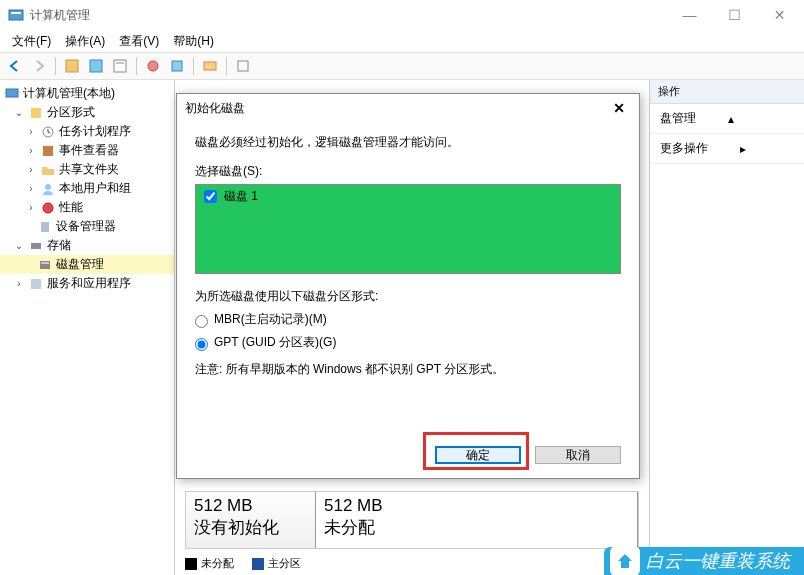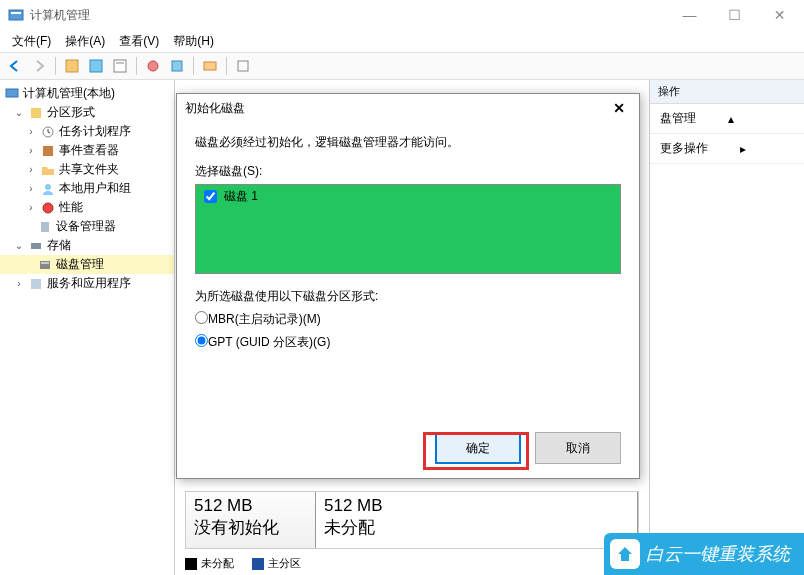--- a/index.html
+++ b/index.html
@@ -44,30 +44,30 @@
     .dlg-title { height: 28px; display: flex; align-items: center; padding: 0 8px; font-size: 12px; }
     .dlg-title-text { flex: 1; }
     .dlg-close { font-size: 14px; font-weight: bold; padding: 2px 6px; cursor: default; }
     .dlg-body { padding: 6px 18px; }
     .dlg-msg { margin: 6px 0 12px; }
     .dlg-label { margin-bottom: 4px; }
     .disk-list { border: 1px solid #888; height: 90px; padding: 2px; background: #22c55e; }
     .disk-list-item { display: flex; align-items: center; gap: 4px; padding: 0 2px; }
     .disk-chk { width: 13px; height: 13px; }
     .radio-group { margin: 14px 0 6px; }
-    .radio-row { display: flex; align-items: flex-start; margin: 6px 0; }
+    .radio-row { display: flex; align-items: flex-end; gap: 6px; margin: 6px 0; }
     .radio-row input { margin: 0; }
     .dlg-note { margin-top: 10px; }
     .dlg-buttons { position: absolute; bottom: 14px; right: 18px; display: flex; gap: 14px; }
-    .dlg-btn { width: 86px; height: 32px; border: 1px solid #adadad; background: #e1e1e1; display: flex; align-items: center; justify-content: center; cursor: default; }
+    .dlg-btn { width: 86px; height: 18px; border: 1px solid #adadad; background: #e1e1e1; display: flex; align-items: center; justify-content: center; cursor: default; }
     .dlg-btn.primary { border: 2px solid #0078d7; background: #e5f1fb; }
     .ok-highlight { position: absolute; bottom: 8px; right: 110px; width: 106px; height: 38px; border: 3px solid #e03030; pointer-events: none; }
     
     
-    .watermark { position: absolute; bottom: 0; right: 0; height: 42px; display: flex; align-items: center; background: #29abe2; color: #fff; font-size: 18px; font-style: italic; padding: 0 14px 0 6px; gap: 6px; border-top-left-radius: 6px; }
+    .watermark { position: absolute; bottom: 0; right: 0; height: 28px; display: flex; align-items: center; background: #29abe2; color: #fff; font-size: 18px; font-style: italic; padding: 0 14px 0 6px; gap: 6px; border-top-left-radius: 6px; }
     .wm-icon { width: 30px; height: 30px; background: #fff; border-radius: 6px; display: flex; align-items: center; justify-content: center; }
   </style>
 </head>
 <body>
 
 <div class="titlebar">
   <span class="titlebar-icon">
     <svg width="16" height="16">
         <rect x="1" y="3" width="14" height="10" fill="#5b9bd5" stroke="#2e75b6"></rect>
         <rect x="3" y="5" width="10" height="2" fill="#fff"></rect>
@@ -302,20 +302,21 @@
       <div>为所选磁盘使用以下磁盘分区形式:</div>
       <label class="radio-row">
         <input type="radio" name="ps" style="">
         <span>MBR(主启动记录)(M)</span>
       </label>
       <label class="radio-row">
         <input type="radio" name="ps" checked="" style="">
         <span>GPT (GUID 分区表)(G)</span>
       </label>
     </div>
+    <div class="dlg-note">注意: 所有早期版本的 Windows 都不识别 GPT 分区形式。</div>
   </div>
   <div class="dlg-buttons">
     <div class="dlg-btn primary">确定</div>
     <div class="dlg-btn">取消</div>
   </div>
   <div class="ok-highlight"></div>
 </div>
 
 <div class="watermark">
   <span class="wm-icon">

